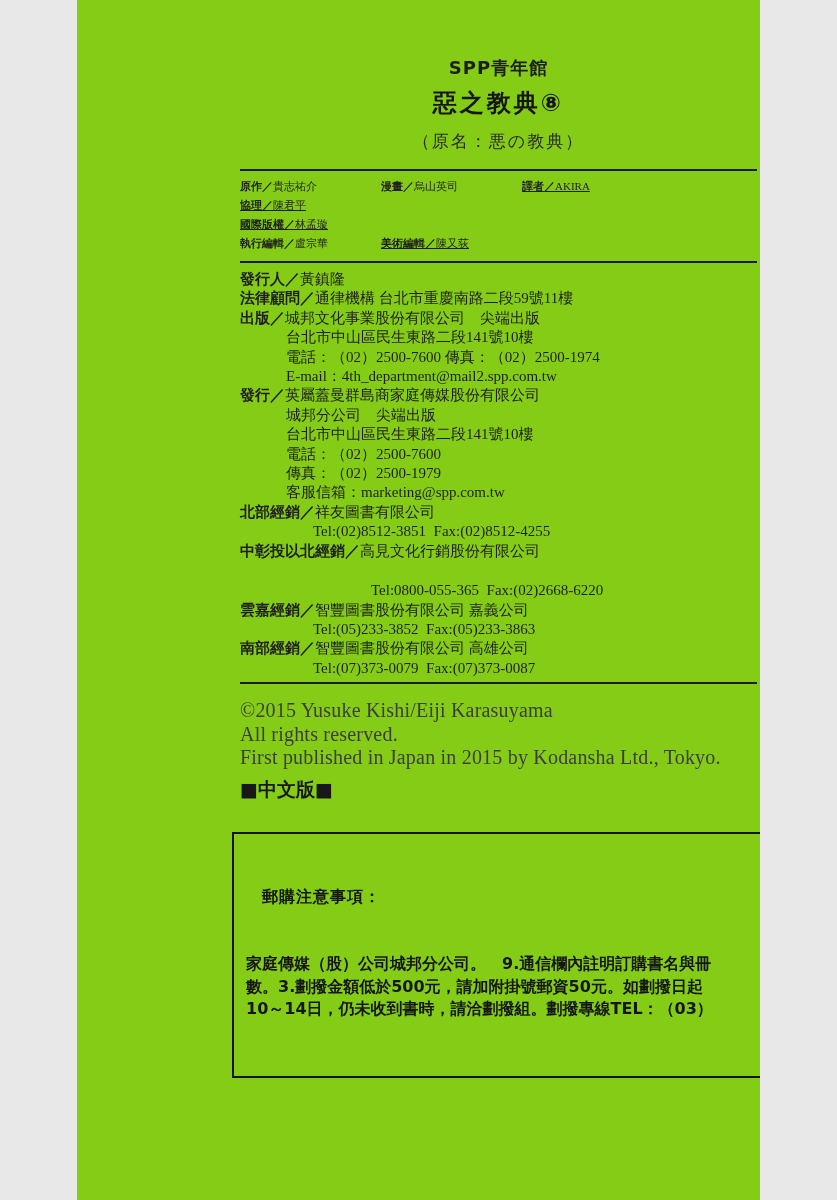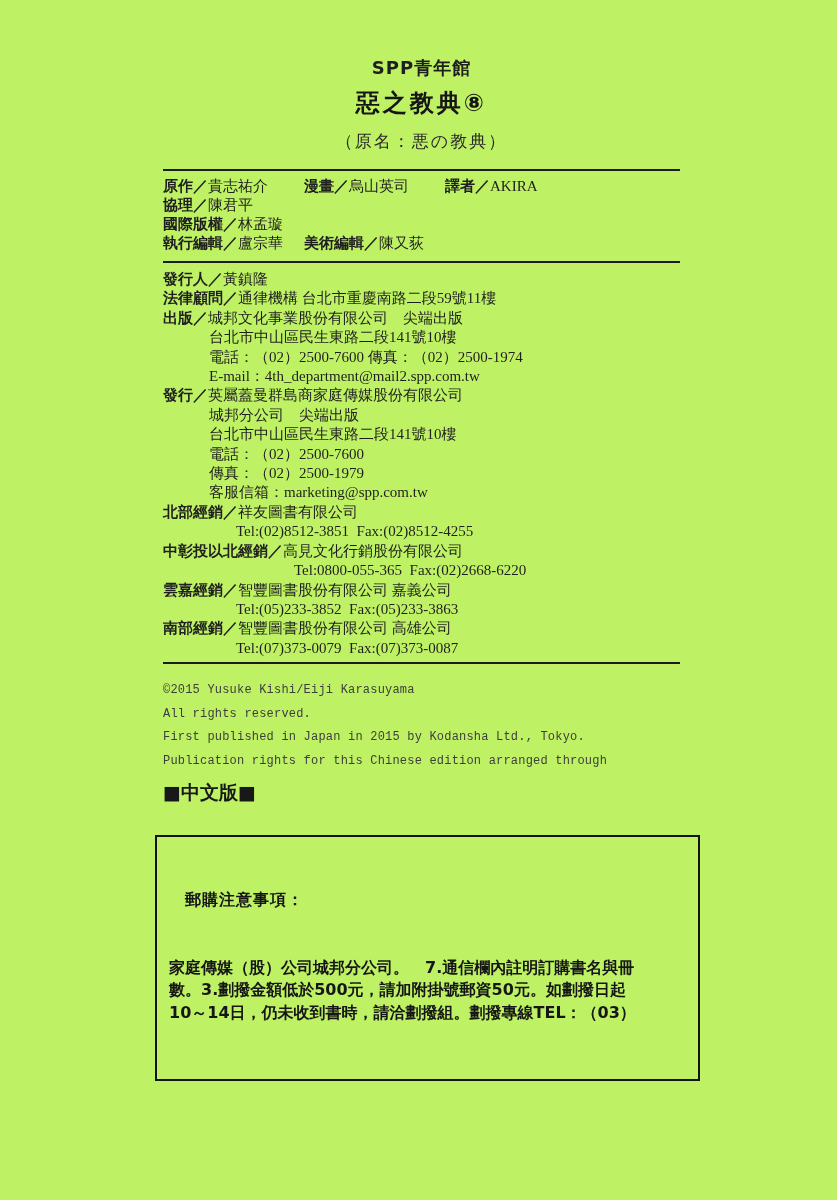--- a/index.html
+++ b/index.html
@@ -1,19 +1,19 @@
 <!DOCTYPE html>
 <html><head>
 <meta charset="utf-8">
 <style>
   html,body{margin:0;padding:0;background:#e8e8e8;}
   .page{
     position:relative;
-    width:837px;height:1200px;
-    background:#bef264;
+    width:683px;height:1200px;
+    background:#84cc16;
     margin:0 auto;
     overflow:hidden;
     color:#1f1f1f;
     font-family:"Liberation Serif","DejaVu Serif",serif;
   }
   .content{
     position:absolute;
     left:163px;top:0;
     width:517px;
     padding-top:56px;
@@ -31,41 +31,41 @@
   }
   .original-title{
     font-size:17px;line-height:22px;margin-top:9px;letter-spacing:2px;color:#2a2a2a;font-family:Liberation Mono, monospace;
   }
   
   .rule{border:none;border-top:2px solid #1c1c1c;margin:0;height:0;}
   .rule-1{margin-top:15px;}
   .rule-2{margin-top:8px;}
   .rule-3{margin-top:4px;}
   
-  .credits{margin-top:6px;font-size:15px;line-height:19px;white-space:pre-wrap;}
+  .credits{margin-top:6px;font-size:11px;line-height:19px;white-space:pre-wrap;text-decoration:underline;}
   .credits b{font-weight:700;}
   .credit-seg.col{display:inline-block;width:141px;}
   
   .publisher{margin-top:7px;font-size:15px;line-height:19.4px;white-space:pre-wrap;}
   .publisher b{font-weight:700;text-align:right;}
   .pub-line.indent1{padding-left:46px;}
   .pub-line.indent2{padding-left:73px;}
-  .pub-line.indent3{padding-left:131px;}
+  .pub-line.indent3{padding-left:131px;margin-top:20px;}
   
   .edition{margin-top:42px;font-size:14.5px;line-height:19px;}
   .copyright{
     margin-top:31px;
     font-family:"DejaVu Sans","Liberation Sans",sans-serif;
     font-weight:700;font-size:16px;line-height:25px;color:#181818;
   }
   
   .english{
     margin-top:15px;
-    font-family:Liberation Mono, monospace;
-    font-size:12px;line-height:23.5px;color:#3d3d3d;letter-spacing:.2px;
+    font-family:Liberation Serif, serif;
+    font-size:20px;line-height:23.5px;color:#3d3d3d;letter-spacing:.2px;
   }
   .cn-edition{
     margin-top:7px;
     font-family:"DejaVu Sans","Liberation Sans",sans-serif;
     font-weight:700;font-size:19px;color:#181818;
   }
   
   .mail-box{
     margin-top:29px;margin-left:-8px;
     width:519px;
@@ -98,24 +98,23 @@
     <div class="publisher" id="publisher"><div class="pub-line indent0"><b>發行人／</b><span>黃鎮隆</span></div><div class="pub-line indent0"><b>法律顧問／</b><span>通律機構 台北市重慶南路二段59號11樓</span></div><div class="pub-line indent0"><b>出版／</b><span>城邦文化事業股份有限公司　尖端出版</span></div><div class="pub-line indent1"><span>台北市中山區民生東路二段141號10樓</span></div><div class="pub-line indent1"><span>電話：（02）2500-7600 傳真：（02）2500-1974</span></div><div class="pub-line indent1"><span>E-mail：4th_department@mail2.spp.com.tw</span></div><div class="pub-line indent0"><b>發行／</b><span>英屬蓋曼群島商家庭傳媒股份有限公司</span></div><div class="pub-line indent1"><span>城邦分公司　尖端出版</span></div><div class="pub-line indent1"><span>台北市中山區民生東路二段141號10樓</span></div><div class="pub-line indent1"><span>電話：（02）2500-7600</span></div><div class="pub-line indent1"><span>傳真：（02）2500-1979</span></div><div class="pub-line indent1"><span>客服信箱：marketing@spp.com.tw</span></div><div class="pub-line indent0"><b>北部經銷／</b><span>祥友圖書有限公司</span></div><div class="pub-line indent2"><span>Tel:(02)8512-3851  Fax:(02)8512-4255</span></div><div class="pub-line indent0"><b>中彰投以北經銷／</b><span>高見文化行銷股份有限公司</span></div><div class="pub-line indent3"><span>Tel:0800-055-365  Fax:(02)2668-6220</span></div><div class="pub-line indent0"><b>雲嘉經銷／</b><span>智豐圖書股份有限公司 嘉義公司</span></div><div class="pub-line indent2"><span>Tel:(05)233-3852  Fax:(05)233-3863</span></div><div class="pub-line indent0"><b>南部經銷／</b><span>智豐圖書股份有限公司 高雄公司</span></div><div class="pub-line indent2"><span>Tel:(07)373-0079  Fax:(07)373-0087</span></div></div>
 
 
 
     <hr class="rule rule-3">
 
     <div class="english" id="english">
         <div>©2015 Yusuke Kishi/Eiji Karasuyama</div>
         <div>All rights reserved.</div>
         <div>First published in Japan in 2015 by Kodansha Ltd., Tokyo.</div>
-        <div>Publication rights for this Chinese edition arranged through</div>
       </div>
 
     <div class="cn-edition">■中文版■</div>
 
     <div class="mail-box">
       <div class="mail-heading">郵購注意事項：</div>
-      <div id="mail-lines"><div>家庭傳媒（股）公司城邦分公司。　7.通信欄內註明訂購書名與冊</div><div>數。3.劃撥金額低於500元，請加附掛號郵資50元。如劃撥日起</div><div>10～14日，仍未收到書時，請洽劃撥組。劃撥專線TEL：（03）</div></div>
+      <div id="mail-lines"><div>家庭傳媒（股）公司城邦分公司。　9.通信欄內註明訂購書名與冊</div><div>數。3.劃撥金額低於500元，請加附掛號郵資50元。如劃撥日起</div><div>10～14日，仍未收到書時，請洽劃撥組。劃撥專線TEL：（03）</div></div>
     </div>
 
   </div>
 </div>
 
 </body></html>

